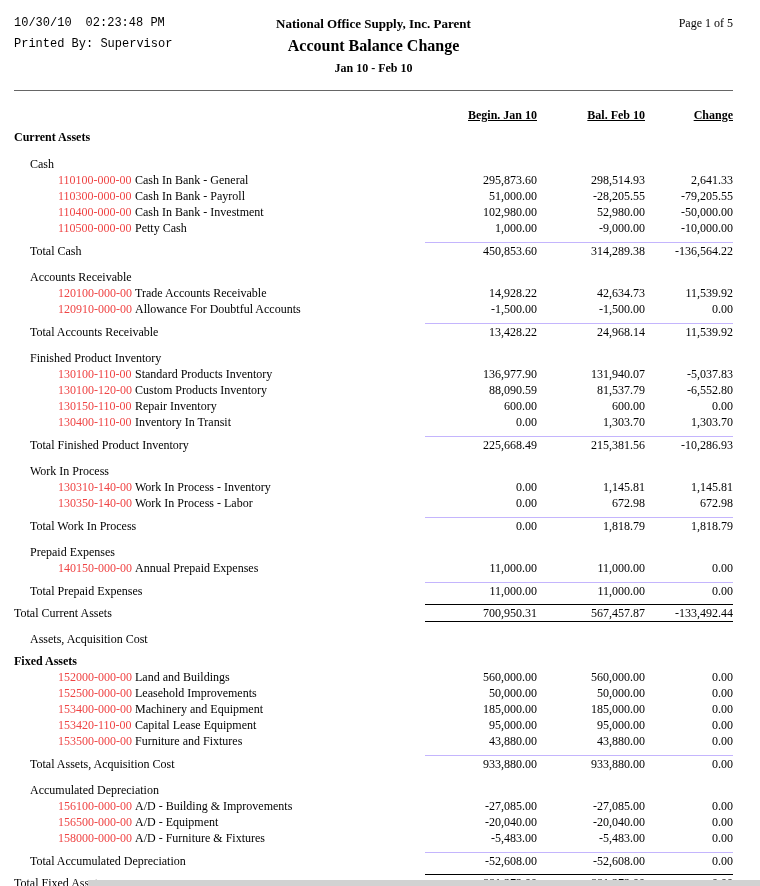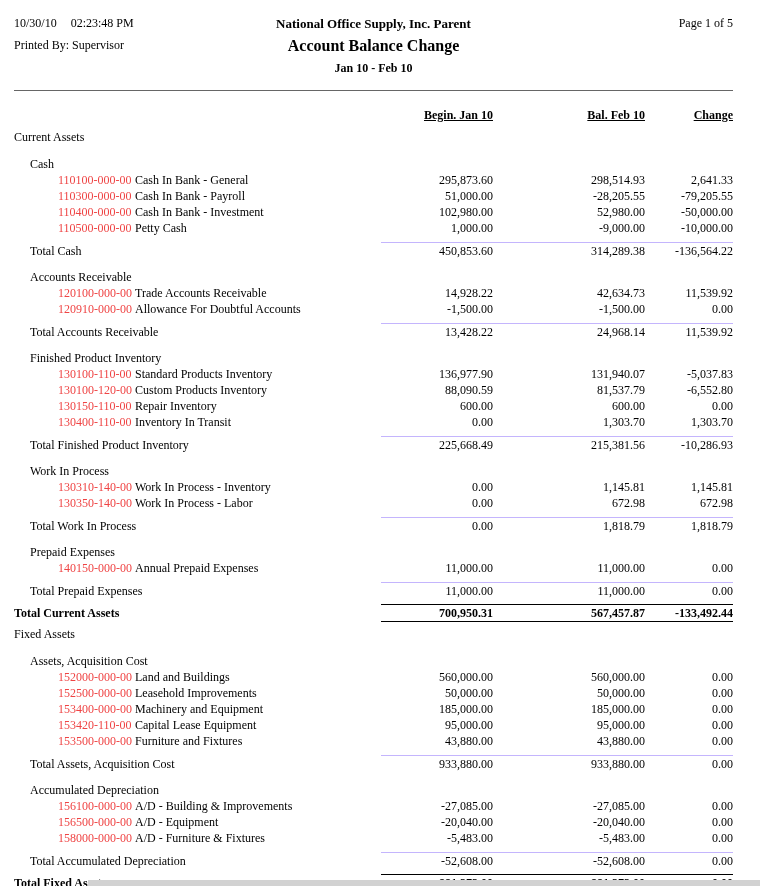--- a/index.html
+++ b/index.html
@@ -8,54 +8,54 @@
     background: #ffffff;
     font-family: "Liberation Serif", serif;
     color: #000;
     overflow: hidden;
     position: relative;
   }
   .report { padding: 16px 27px 0 14px; }
 
   
   .rpt-header { display: grid; grid-template-columns: 185px 1fr 185px; }
-  .h-left { font-size: 12px; }
+  .h-left { font-size: 12px; font-family: Liberation Mono, monospace; }
   .h-left .dateline span { margin-right: 14px; }
   .h-left .printedby { margin-top: 7px; }
   .h-center { text-align: center; }
   .company { font-size: 13px; font-weight: bold; }
   .title   { font-size: 16px; font-weight: bold; margin-top: 5px; }
   .period  { font-size: 12px; font-weight: bold; margin-top: 6px; }
   .h-right { text-align: right; font-size: 12px; }
 
   .rule { border-top: 1px solid #666; margin-top: 14px; }
 
   
   .row { display: flex; align-items: baseline; height: 16px; line-height: 16px; font-size: 12px; }
   .row .lbl { flex: 1; white-space: nowrap; overflow: hidden; }
   .row .num { width: 112px; text-align: right; white-space: nowrap; }
-  .row .num.c2 { width: 108px; padding-left: 44px; }
+  .row .num.c2 { width: 108px; }
   .row .num.c3 { width: 88px; }
 
   .colhead { margin-top: 16px; }
   .colhead .num span { font-weight: bold; text-decoration: underline; font-size: 12px; }
 
   .group1 { margin-top: 6px; }
-  .group1 .lbl { font-weight: normal; }
+  .group1 .lbl { font-weight: bold; }
   .group2 { margin-top: 11px; }
   .group2 .lbl { padding-left: 16px; }
 
   .account .lbl { padding-left: 44px; }
   .acct-num { display: inline-block; width: 77px; color: #ef4444; cursor: pointer; }
 
   .total { margin-top: 6px; margin-bottom: 6px; }
   .total .lbl { padding-left: 16px; }
   .total .num { border-top: 1px solid #c4b5fd; }
 
-  .grandtotal { margin-top: 1px; margin-bottom: 6px; font-weight: bold; }
+  .grandtotal { margin-top: 1px; margin-bottom: 6px; font-weight: normal; }
   .grandtotal .num { border-top: 1px solid #000; border-bottom: 1px solid #000; }
 
   
   .bottom-bar {
     position: absolute; left: 88px; right: 0; bottom: 0;
     height: 6px; background: #d2d2d2;
   }
 </style>
 </head>
 <body>
@@ -212,25 +212,25 @@
         <div class="num c1">11,000.00</div>
         <div class="num c2">11,000.00</div>
         <div class="num c3">0.00</div>
       </div>
       <div class="row grandtotal">
         <div class="lbl">Total Current Assets</div>
         <div class="num c1">700,950.31</div>
         <div class="num c2">567,457.87</div>
         <div class="num c3">-133,492.44</div>
       </div>
+      <div class="row group2">
+        <div class="lbl">Assets, Acquisition Cost</div>
+      </div>
       <div class="row group1">
         <div class="lbl">Fixed Assets</div>
-      </div>
-      <div class="row group2">
-        <div class="lbl">Assets, Acquisition Cost</div>
       </div>
       <div class="row account">
         <div class="lbl"><span class="acct-num">152000-000-00</span><span class="acct-name">Land and Buildings</span></div>
         <div class="num c1">560,000.00</div>
         <div class="num c2">560,000.00</div>
         <div class="num c3">0.00</div>
       </div>
       <div class="row account">
         <div class="lbl"><span class="acct-num">152500-000-00</span><span class="acct-name">Leasehold Improvements</span></div>
         <div class="num c1">50,000.00</div>

